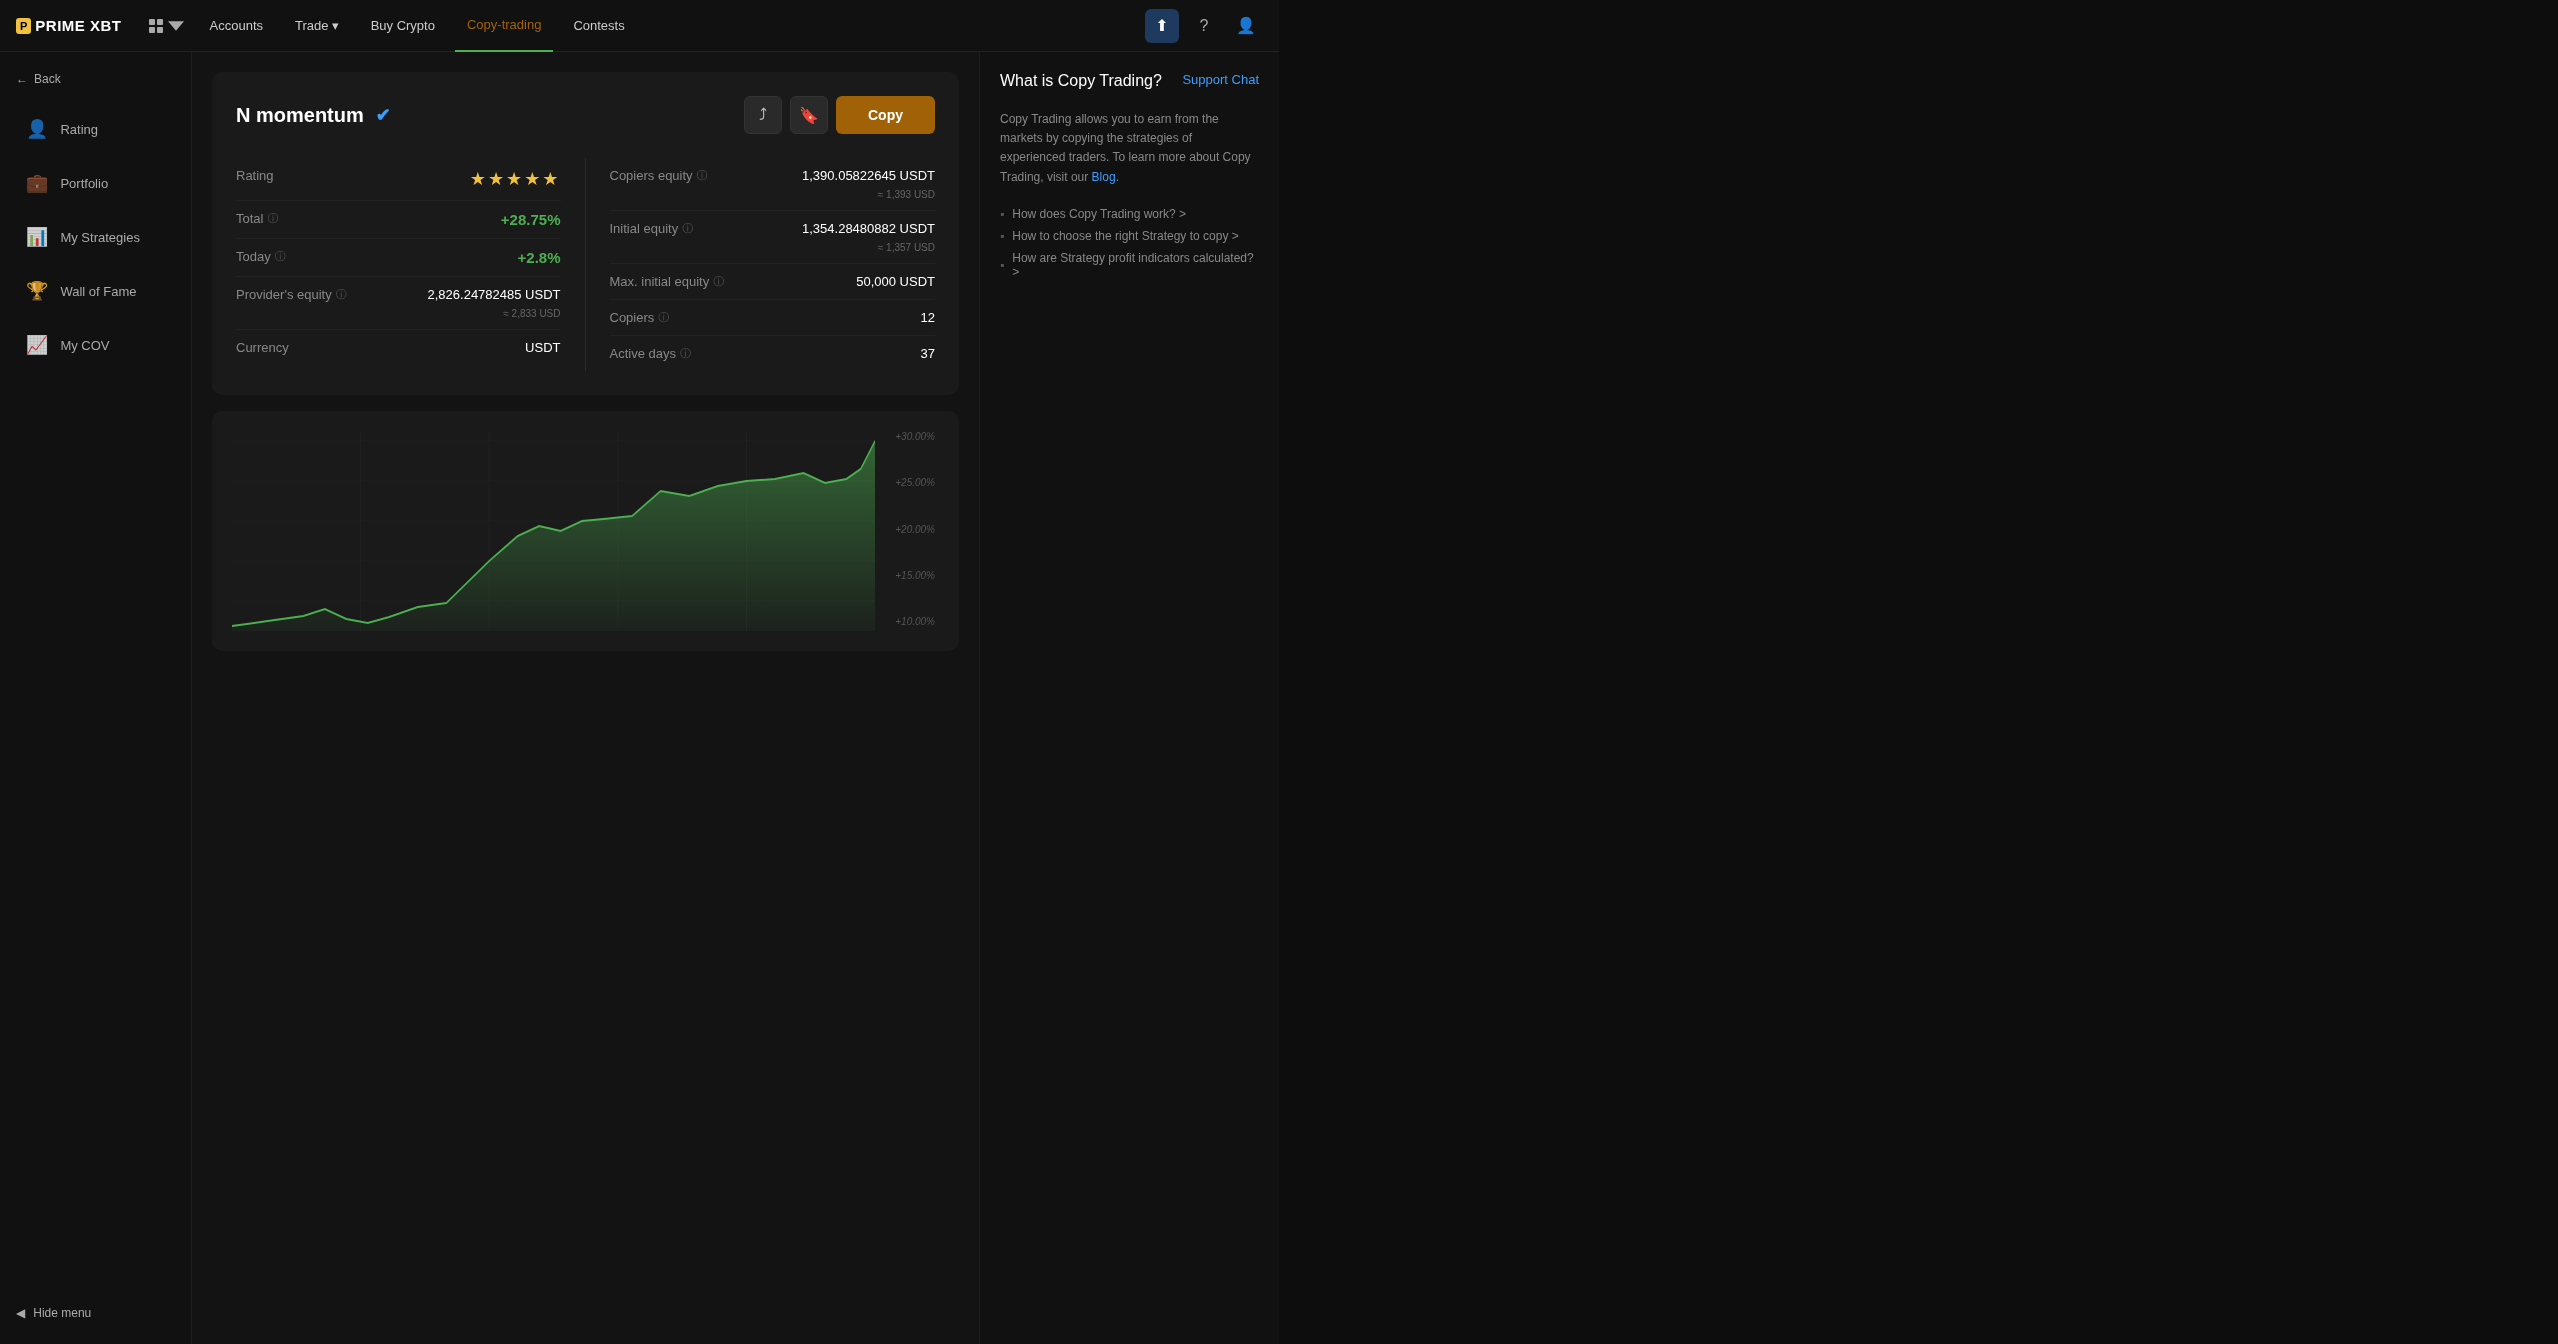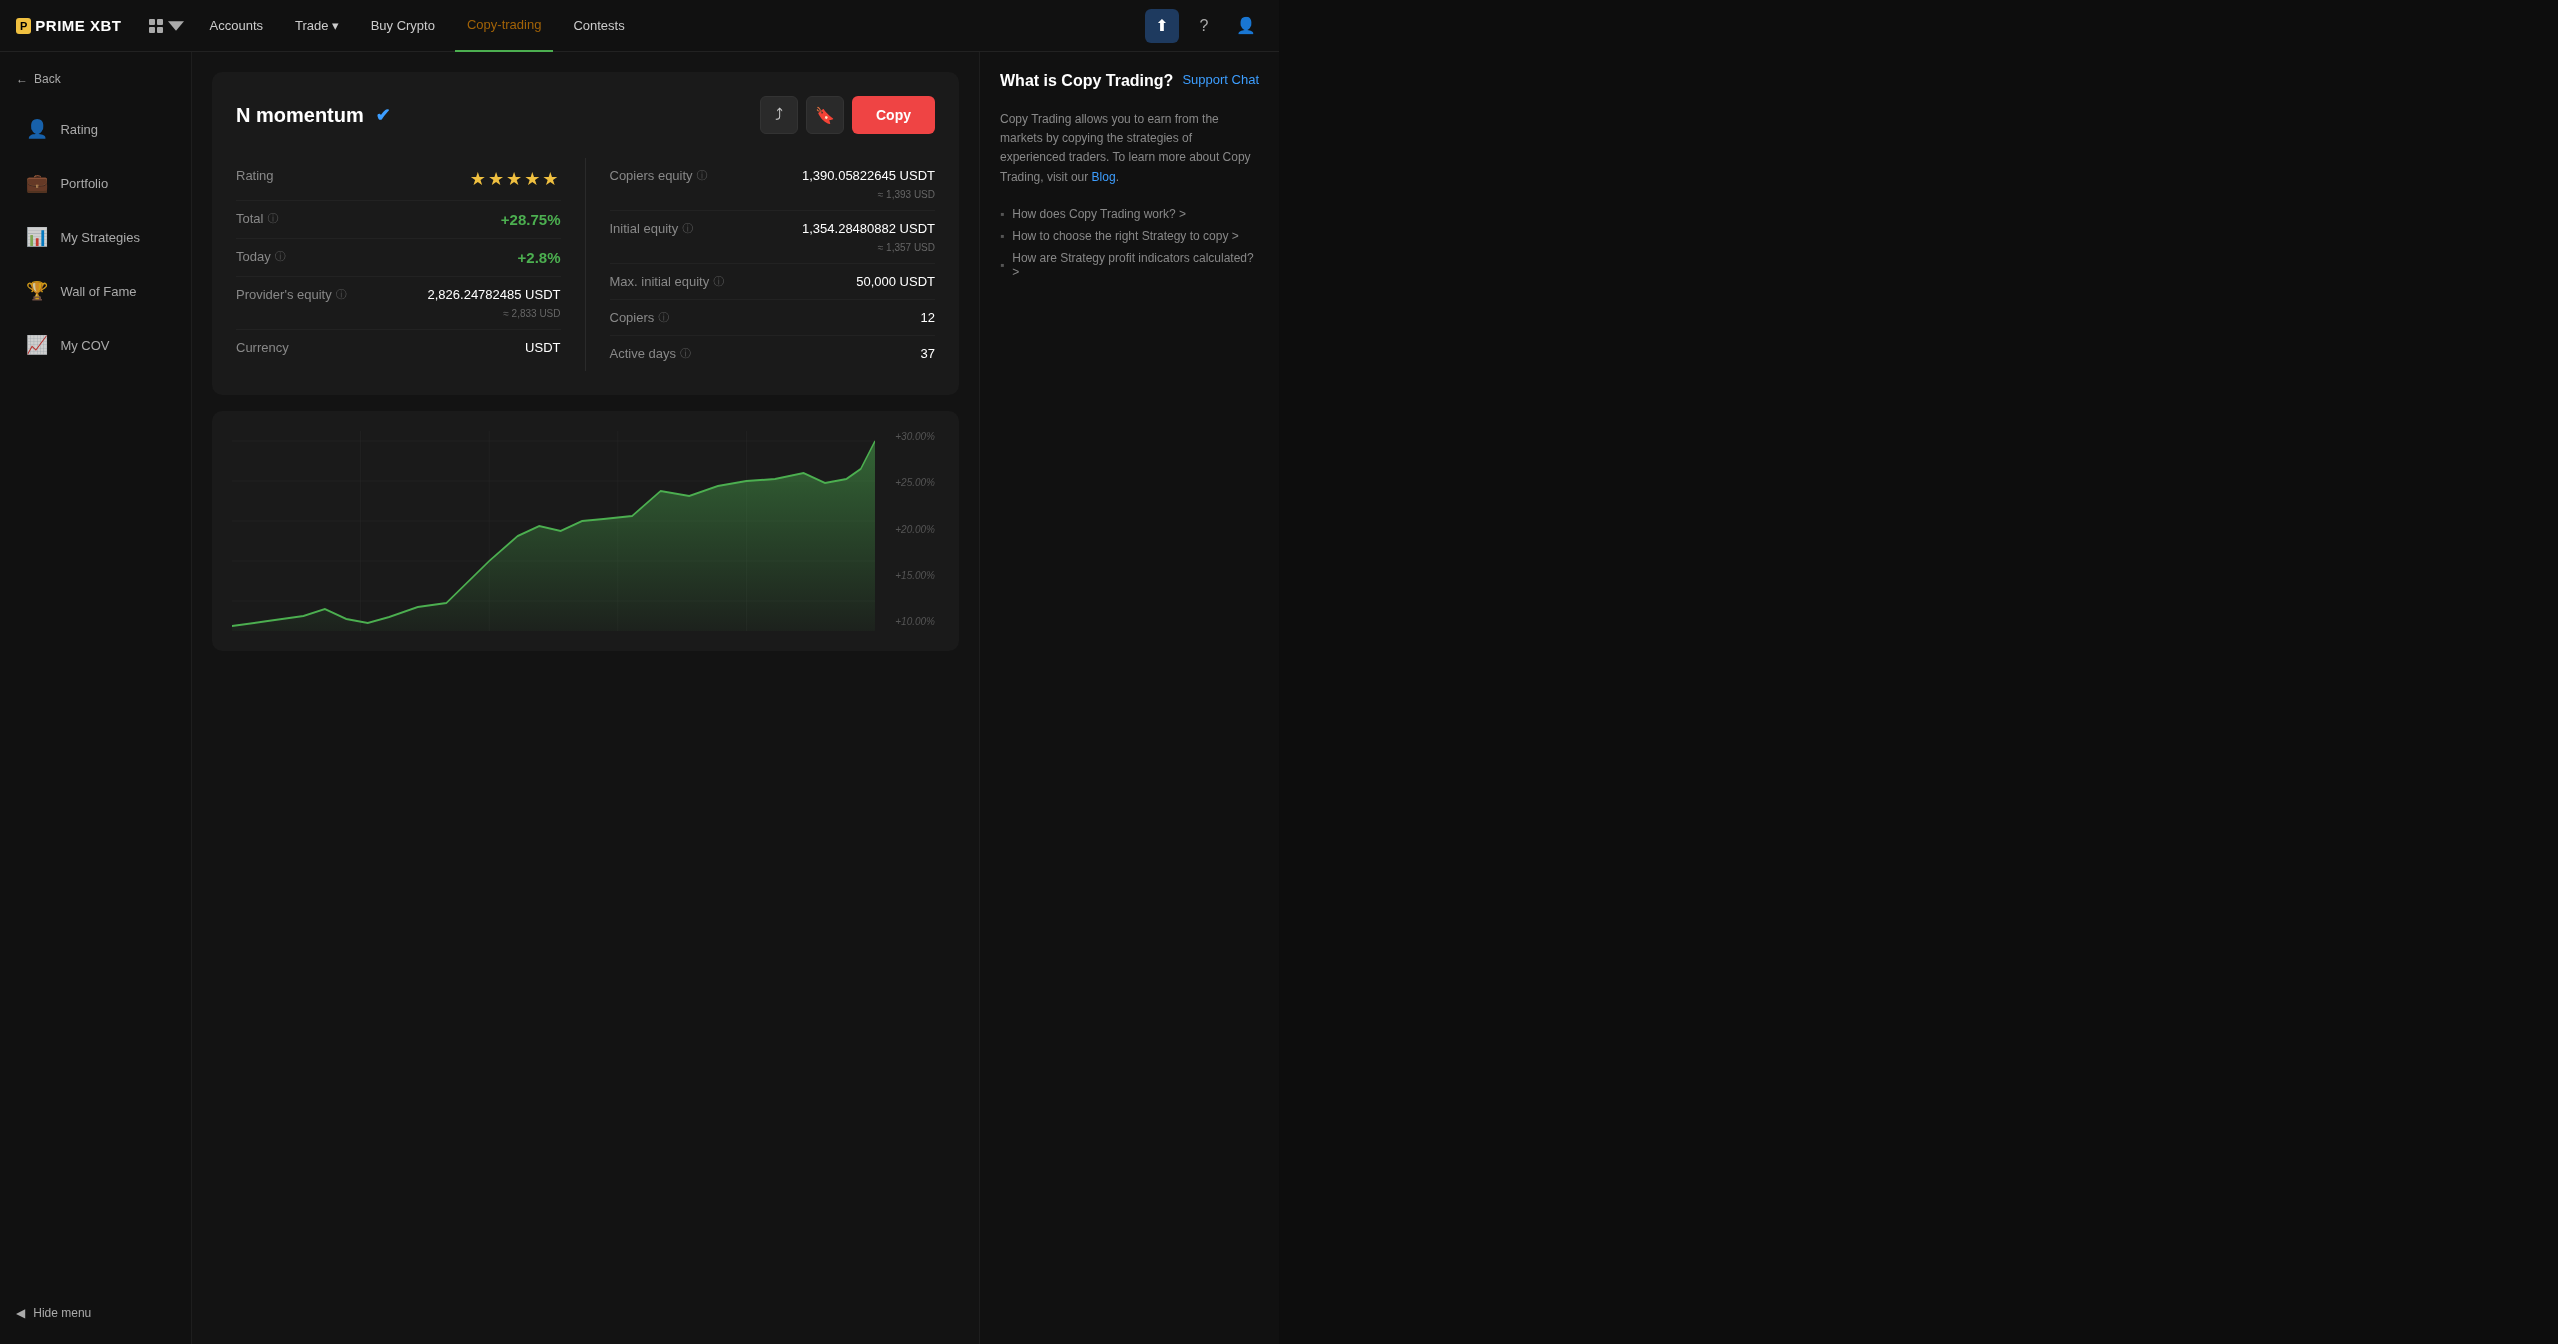--- a/index.html
+++ b/index.html
@@ -193,25 +193,25 @@
       color: #ccc;
       width: 38px;
       height: 38px;
       display: flex;
       align-items: center;
       justify-content: center;
       cursor: pointer;
       font-size: 16px;
     }
     .copy-btn {
-      background: #ef4444;
+      background: #a16207;
       border: none;
       border-radius: 6px;
       color: #fff;
-      padding: 0 24px;
+      padding: 0 32px;
       height: 38px;
       font-size: 14px;
       font-weight: 600;
       cursor: pointer;
     }
 
     
     .stats-grid {
       display: grid;
       grid-template-columns: 1fr 1fr;
@@ -257,21 +257,21 @@
     
     .right-panel {
       width: 300px;
       flex-shrink: 0;
       background: #111111;
       padding: 20px;
       border-left: 1px solid #1e1e1e;
     }
     .right-panel-title {
       font-size: 16px;
-      font-weight: 700;
+      font-weight: 400;
       margin-bottom: 8px;
     }
     .support-chat-link {
       color: #3d9eff;
       font-size: 13px;
       text-decoration: none;
       cursor: pointer;
     }
     .right-panel-desc {
       color: #888;

